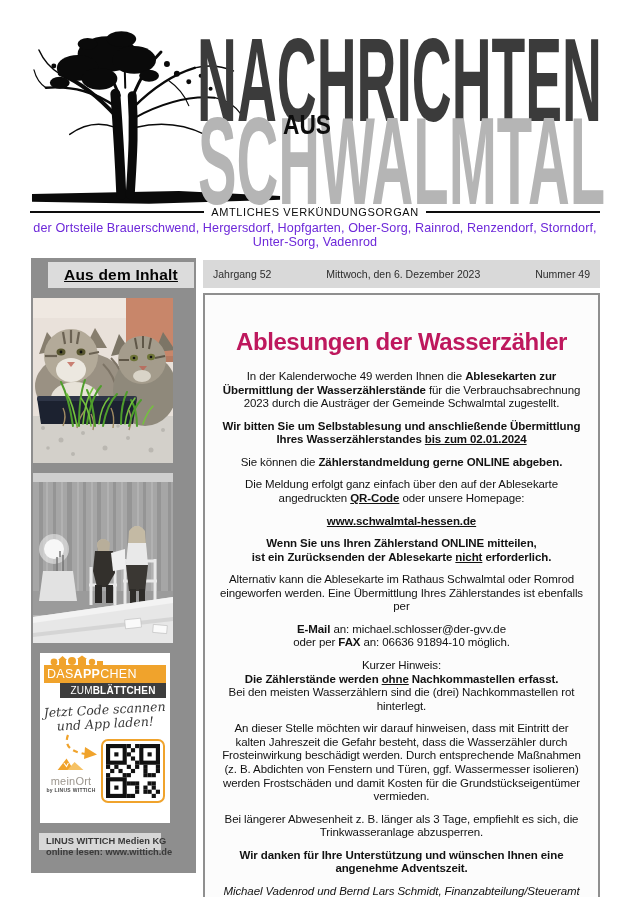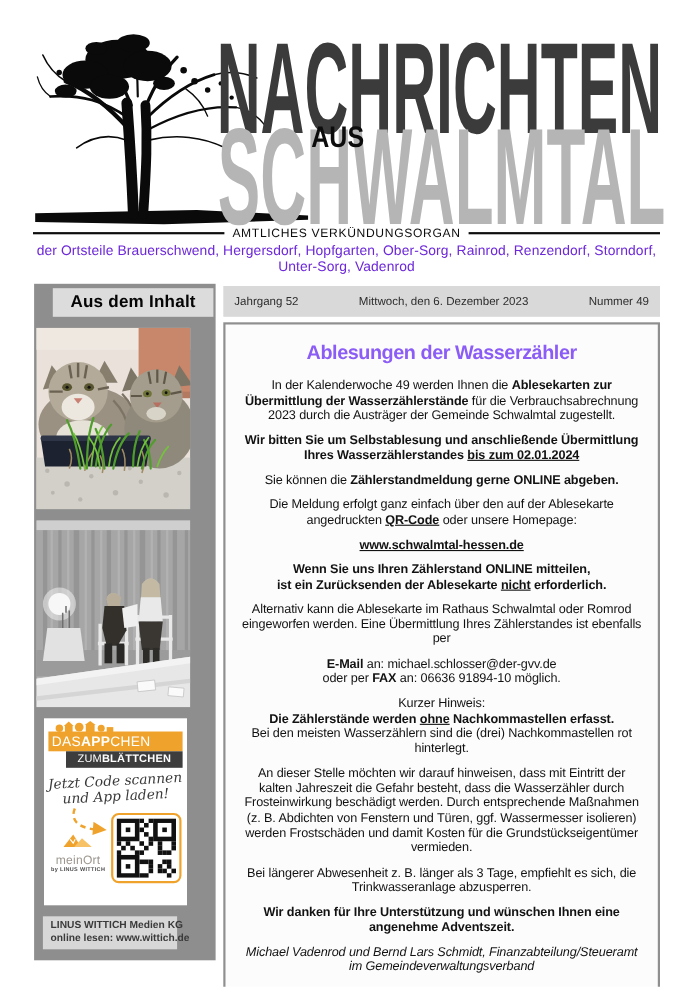--- a/index.html
+++ b/index.html
@@ -31,21 +31,21 @@
     left:203px; top:260px; width:397px; height:24px; background:#d9d9d9;
     display:flex; align-items:center; justify-content:space-between;
     padding:14px 10px; font-size:10.5px; color:#2d2d2d;
   }
 
   
   #sidebar { left:31px; top:258px; width:165px; height:615px; background:#8e8e8e; }
   #sidebar-header {
     position:absolute; left:17px; top:4px; width:146px; height:26px; background:#dcdcdc;
     display:flex; align-items:center; justify-content:center;
-    font-size:15.5px; font-weight:700; color:#050505; letter-spacing:0.2px;
+    font-size:15.5px; font-weight:700; color:#050505; letter-spacing:0.2px;text-decoration:underline;
   }
   #photo-cats  { position:absolute; left:2px; top:40px;  width:140px; height:165px; display:block; }
   #photo-stage { position:absolute; left:2px; top:215px; width:140px; height:170px; display:block; }
 
   
   #ad-box { position:absolute; left:9px; top:395px; width:130px; height:170px; background:#ffffff; }
   #ad-skyline { position:absolute; left:9px; top:2px; width:58px; height:11px; }
   #ad-banner1 {
     position:absolute; left:4px; top:12px; width:122px; height:18px; background:#f0a32c;
     color:#fff; font-size:12.5px; font-weight:500; display:flex; align-items:center;
@@ -65,34 +65,34 @@
   #ad-qr {
     position:absolute; right:5px; top:86px; width:64px; height:64px;
     border:2px solid #f0a32c; border-radius:7px; background:#fff; padding:3px;
   }
   #ad-qr svg { width:54px; height:54px; display:block; }
   #ad-logo { position:absolute; left:3px; top:102px; width:56px; text-align:center; }
   #ad-logo .mo-text { font-size:11px; font-weight:400; color:#9c968e; letter-spacing:0.2px; }
   #ad-logo .mo-sub  { font-size:5px;  font-weight:700; color:#4a4a4a; letter-spacing:0.3px; }
 
   #sidebar-footer {
-    position:absolute; left:8px; top:575px; width:122px; height:30px; background:#d7d7d7;
+    position:absolute; left:8px; top:575px; width:122px; height:17px; background:#d7d7d7;
     padding:3px 0 0 7px; font-size:9.3px; font-weight:700; color:#3a3a3a; line-height:1.2;
     white-space:nowrap;
   }
 
   
   #article {
     left:203px; top:293px; width:397px; min-height:579px;
     background:#fcfcfc; border:2px solid #8f8f8f;
     padding:13px 13px 10px; text-align:center;
   }
   #article h1 {
-    font-size:18px; font-weight:700; color:#8b5cf6; letter-spacing:-0.4px;
-    margin:2px 0 14px;
+    font-size:24px; font-weight:700; color:#be185d; letter-spacing:-0.4px;
+    margin:20px 0 14px;
   }
   #article p {
     font-size:11.5px; line-height:1.18; letter-spacing:-0.1px;
     color:#121212; margin:0 0 9px;
   }
   .b { font-weight:700; }
   .u { text-decoration:underline; }
   .i { font-style:italic; }
 </style>
 </head>

